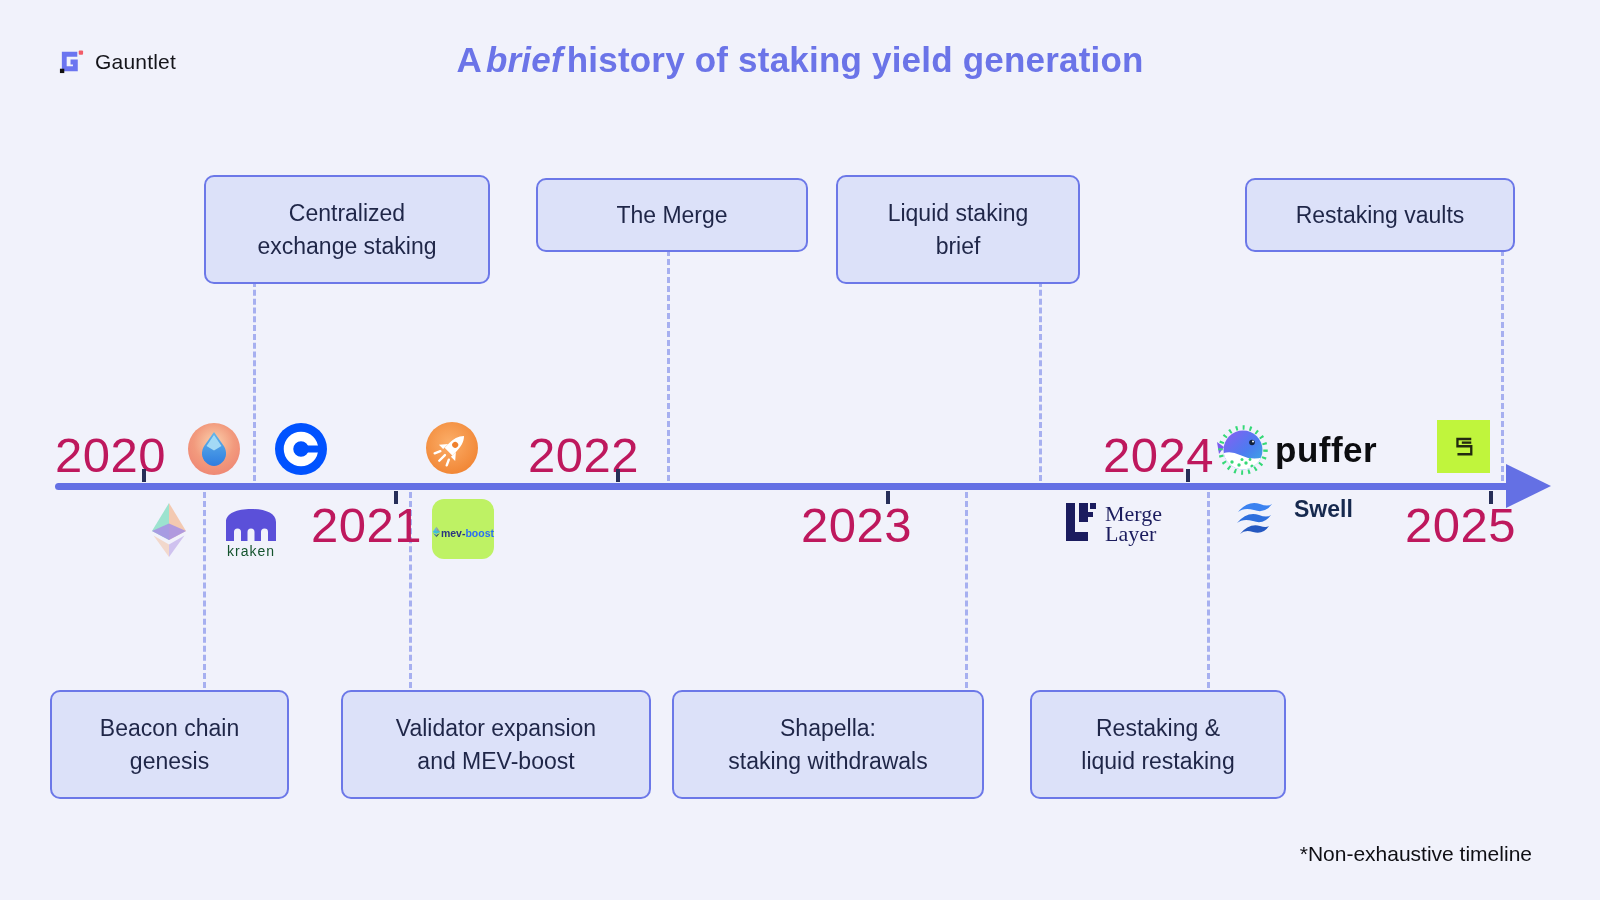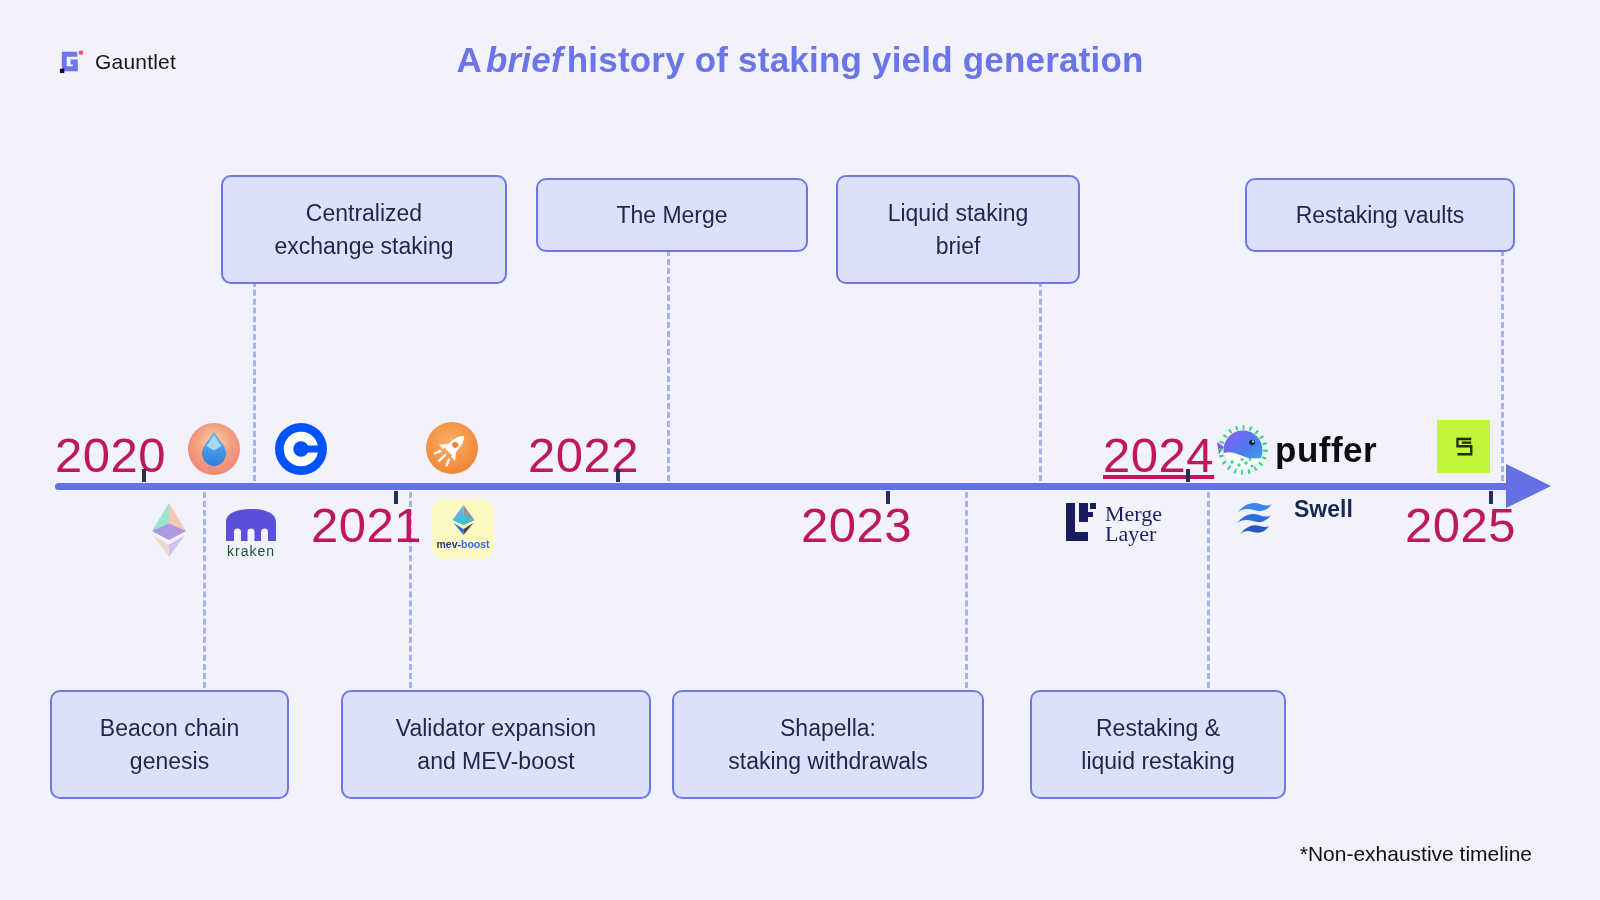--- a/index.html
+++ b/index.html
@@ -18,57 +18,57 @@
   .tl-arrow{position:absolute;left:1506px;top:464px;width:0;height:0;z-index:2;
             border-top:22px solid transparent;border-bottom:22px solid transparent;border-left:45px solid #6470E4;}
 
   
   .year{position:absolute;font-size:49px;color:#be185d;letter-spacing:.5px;z-index:3;}
   .tick{position:absolute;width:4px;height:13px;background:#272E58;z-index:3;}
   #year-2020{left:55px;top:427px;}   #tick-2020{left:142px;top:469px;}
   #year-2021{left:311px;top:497px;}  #tick-2021{left:394px;top:491px;}
   #year-2022{left:528px;top:427px;}  #tick-2022{left:616px;top:469px;}
   #year-2023{left:801px;top:497px;}  #tick-2023{left:886px;top:491px;}
-  #year-2024{left:1103px;top:427px;text-decoration:underline;} #tick-2024{left:1186px;top:469px;}
+  #year-2024{left:1103px;top:427px;} #tick-2024{left:1186px;top:469px;}
   #year-2025{left:1405px;top:497px;} #tick-2025{left:1489px;top:491px;}
 
   
   .conn{position:absolute;width:0;border-left:3px dashed #A7B0F0;z-index:1;}
   #conn-centralized{left:253px;top:281px;height:200px;}
   #conn-merge{left:667px;top:250px;height:231px;}
   #conn-liquid{left:1039px;top:281px;height:200px;}
   #conn-vaults{left:1501px;top:250px;height:231px;}
   #conn-beacon{left:203px;top:492px;height:196px;}
   #conn-validator{left:409px;top:492px;height:196px;}
   #conn-shapella{left:965px;top:492px;height:196px;}
   #conn-restaking{left:1207px;top:492px;height:196px;}
 
   
   .event-box{position:absolute;background:#DCE1F9;border:2px solid #6C78E8;border-radius:10px;
              display:flex;flex-direction:column;justify-content:center;align-items:center;
              font-size:23px;color:#1F2648;line-height:1.42;text-align:center;z-index:3;}
-  #box-centralized{left:221px;top:175px;width:282px;height:105px;justify-content:center;}
+  #box-centralized{left:204px;top:175px;width:282px;height:105px;justify-content:center;}
   #box-merge{left:536px;top:178px;width:268px;height:70px;}
   #box-liquid{left:836px;top:175px;width:240px;height:105px;}
   #box-vaults{left:1245px;top:178px;width:266px;height:70px;}
   #box-beacon{left:50px;top:690px;width:235px;height:105px;}
   #box-validator{left:341px;top:690px;width:306px;height:105px;}
   #box-shapella{left:672px;top:690px;width:308px;height:105px;}
   #box-restaking{left:1030px;top:690px;width:252px;height:105px;}
 
   
   .logo{position:absolute;z-index:4;}
   #logo-lido{left:188px;top:423px;}
   #logo-coinbase{left:275px;top:423px;}
   #logo-rocketpool{left:426px;top:422px;}
   #logo-ethereum{left:152px;top:503px;}
   #logo-kraken{left:224px;top:508px;text-align:center;}
   .kraken-label{font-size:14px;color:#14532d;letter-spacing:1px;margin-top:-2px;}
-  #logo-mevboost{left:432px;top:499px;width:62px;height:60px;background:#fef9c3;border-radius:12px;
-                 display:flex;flex-direction:column;align-items:center;justify-content:flex-start;padding-top:5px;box-sizing:border-box;}
+  #logo-mevboost{left:432px;top:499px;width:62px;height:60px;background:#bef264;border-radius:12px;
+                 display:flex;align-items:center;justify-content:flex-start;padding-top:5px;box-sizing:border-box;}
   .mev-label{font-size:10.5px;font-weight:700;margin-top:2px;white-space:nowrap;}
   .mev-dark{color:#2B3480;} .mev-blue{color:#2A6DF4;}
   #logo-eigenlayer{left:1066px;top:503px;display:flex;align-items:flex-start;gap:9px;}
   .eigen-text{font-family:"Liberation Serif",serif;font-size:22px;line-height:.92;color:#1B1C5E;padding-top:1px;}
   #logo-swell{left:1232px;top:496px;display:flex;align-items:flex-start;gap:18px;}
   .swell-label{font-size:23px;font-weight:600;color:#16294E;}
   #logo-puffer{left:1216px;top:424px;display:flex;align-items:center;gap:7px;}
   .puffer-label{font-size:35px;font-weight:800;color:#0C0D10;letter-spacing:.5px;}
   #logo-symbiotic{left:1437px;top:420px;width:53px;height:53px;background:#C0F53C;
                   display:flex;align-items:center;justify-content:center;}

